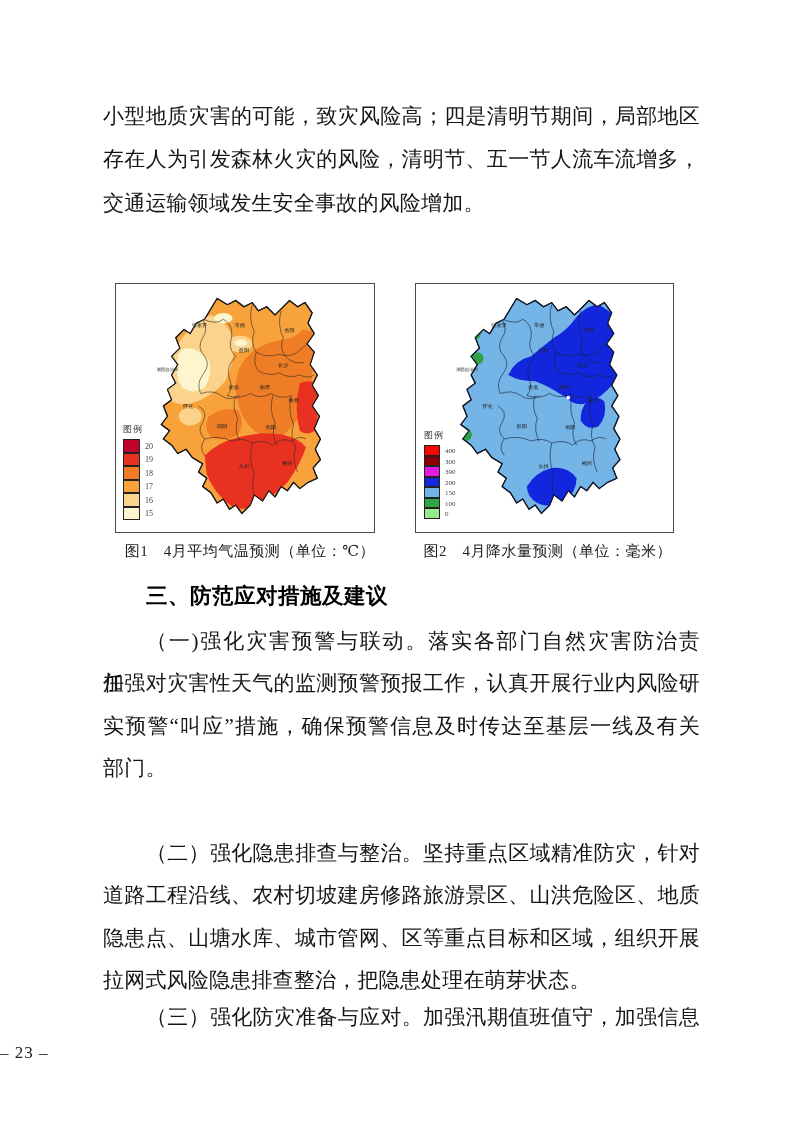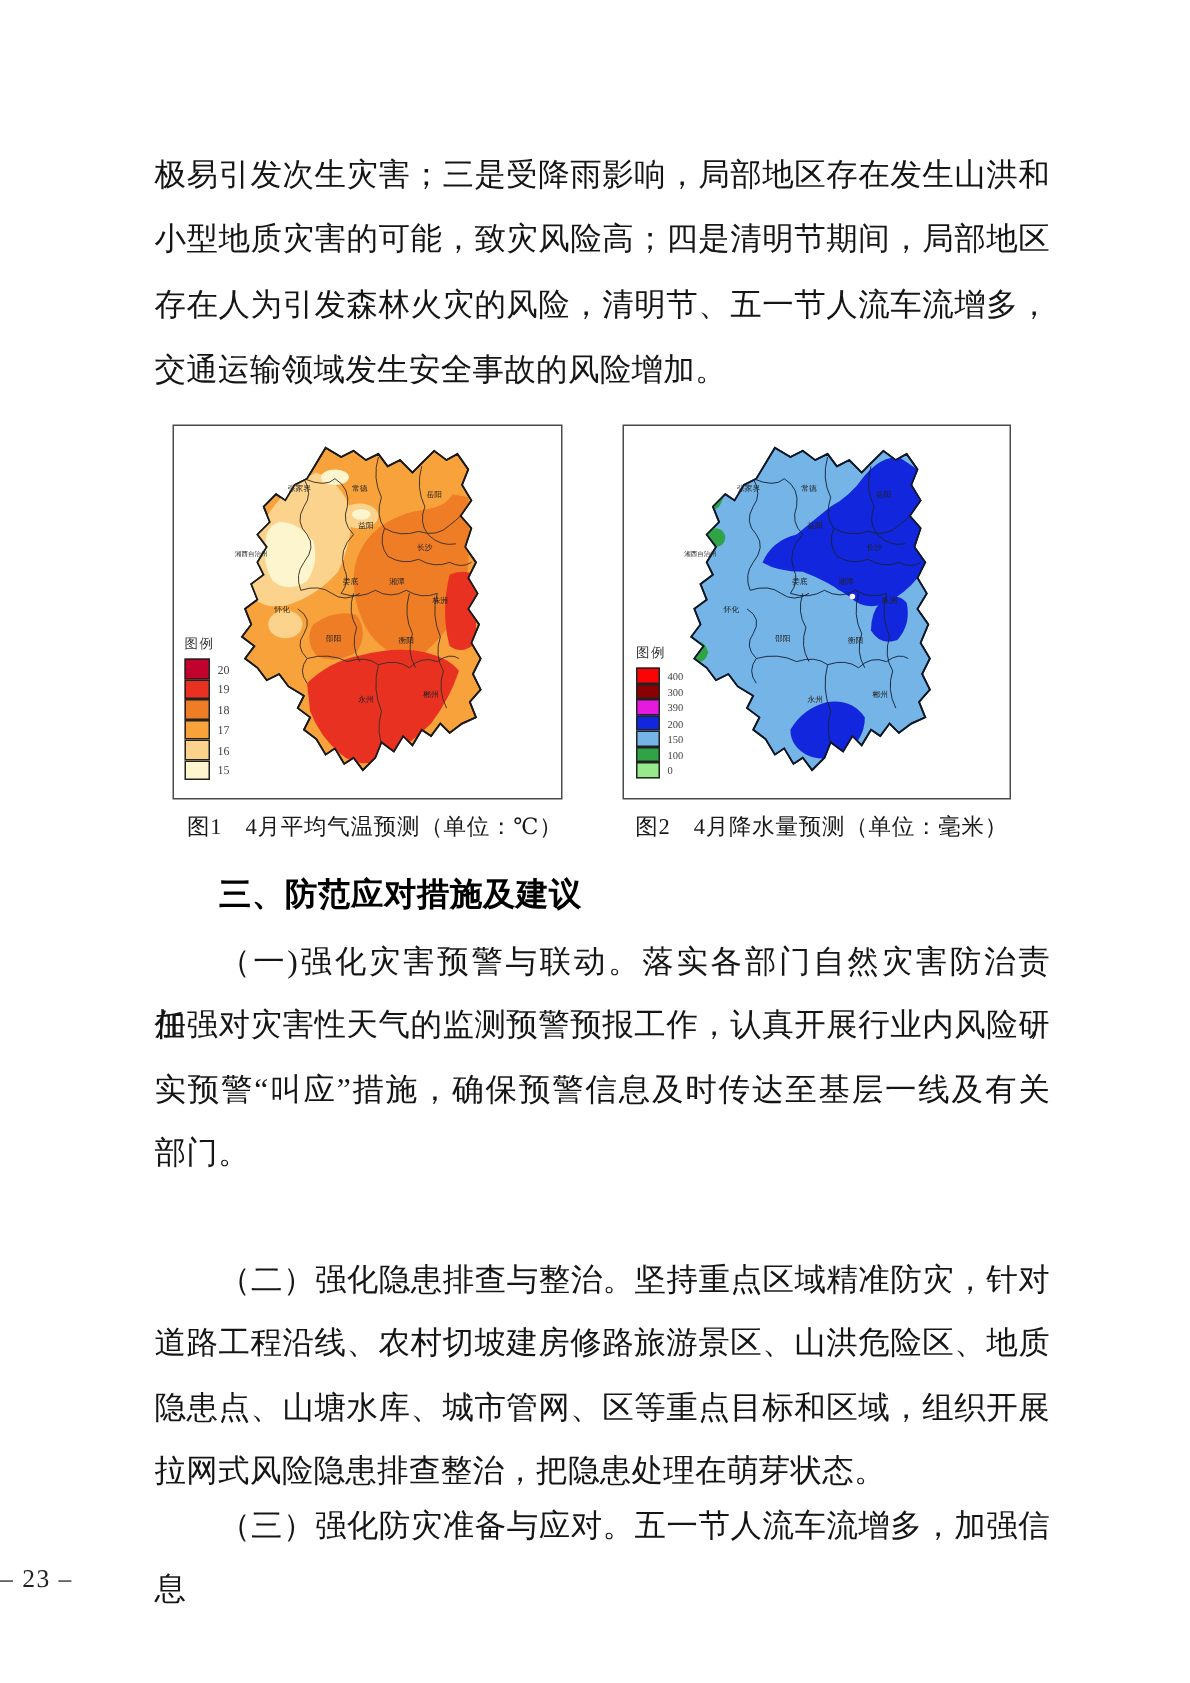--- a/index.html
+++ b/index.html
@@ -41,21 +41,20 @@
 
   .pagenum{position:absolute;top:1043px;left:0;width:100%;text-align:left;
            font-size:17px;letter-spacing:1px;color:#222;}
 </style>
 </head>
 <body>
 
 <div class="page">
 
   <div class="textblock" style="top:95px;">
-      <div class="bodyline">极易引发次生灾害；三是受降雨影响，局部地区存在发生山洪和</div>
       <div class="bodyline">小型地质灾害的可能，致灾风险高；四是清明节期间，局部地区</div>
       <div class="bodyline">存在人为引发森林火灾的风险，清明节、五一节人流车流增多，</div>
       <div class="bodyline endline">交通运输领域发生安全事故的风险增加。</div>
     </div>
 
   <div class="fig-frame" id="fig1">
     <svg viewBox="0 0 210 240" preserveAspectRatio="xMidYMid meet">
       <defs>
           <clipPath id="clipA">
             <path d="M78,14 L88,20 L96,16 L104,22 L112,18 L118,26 L126,22 L134,30 L140,24 L148,16 L156,22 L163,18 L170,28 L166,38 L172,48 L165,58 L172,66 L168,78 L175,88 L170,98 L176,108 L170,118 L177,128 L172,140 L178,150 L173,160 L178,170 L171,178 L175,188 L166,192 L158,198 L152,192 L146,200 L140,196 L134,206 L128,200 L122,210 L114,204 L110,214 L102,222 L96,214 L90,218 L84,208 L78,212 L72,202 L64,196 L68,188 L60,182 L64,174 L54,168 L48,160 L40,164 L34,156 L26,150 L32,142 L24,136 L30,128 L26,118 L34,112 L30,102 L38,96 L34,88 L40,78 L34,70 L42,62 L38,52 L46,44 L52,48 L58,38 L66,34 L72,24 Z"></path>
@@ -243,17 +242,17 @@
       <div class="bodyline">实预警“叫应”措施，确保预警信息及时传达至基层一线及有关</div>
       <div class="bodyline endline">部门。</div>
     </div>
   <div class="textblock sec" style="top:832px;font-family:Liberation Serif, serif;">
       <div class="bodyline indent">（二）强化隐患排查与整治。坚持重点区域精准防灾，针对</div>
       <div class="bodyline">道路工程沿线、农村切坡建房修路旅游景区、山洪危险区、地质</div>
       <div class="bodyline">隐患点、山塘水库、城市管网、区等重点目标和区域，组织开展</div>
       <div class="bodyline endline">拉网式风险隐患排查整治，把隐患处理在萌芽状态。</div>
     </div>
   <div class="textblock sec" style="top:996px;">
-      <div class="bodyline indent">（三）强化防灾准备与应对。五一节人流车流增多，加强信息</div>
+      <div class="bodyline indent">（三）强化防灾准备与应对。加强汛期值班值守，加强信息</div>
     </div>
 
   <div class="pagenum">– 23 –</div>
 </div>
 
 </body></html>

